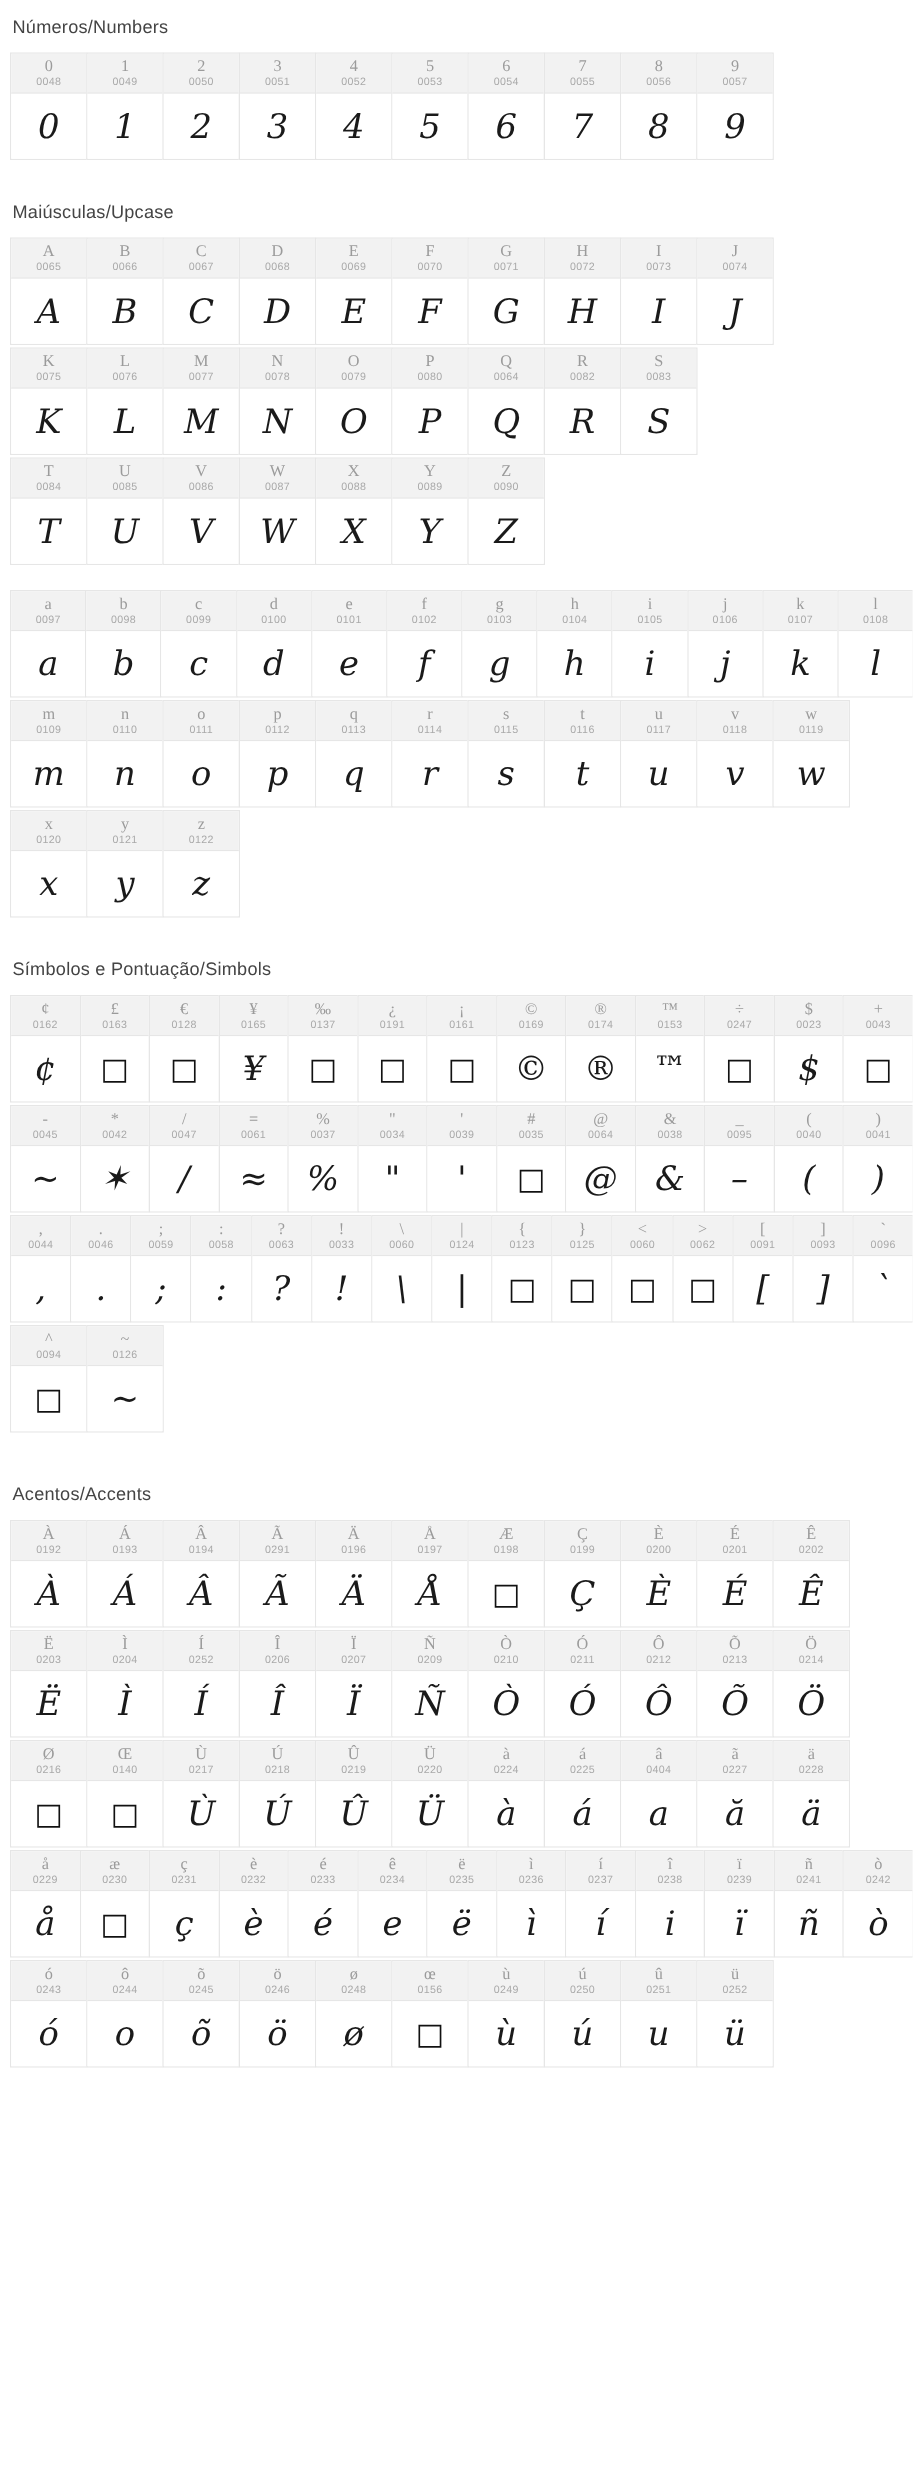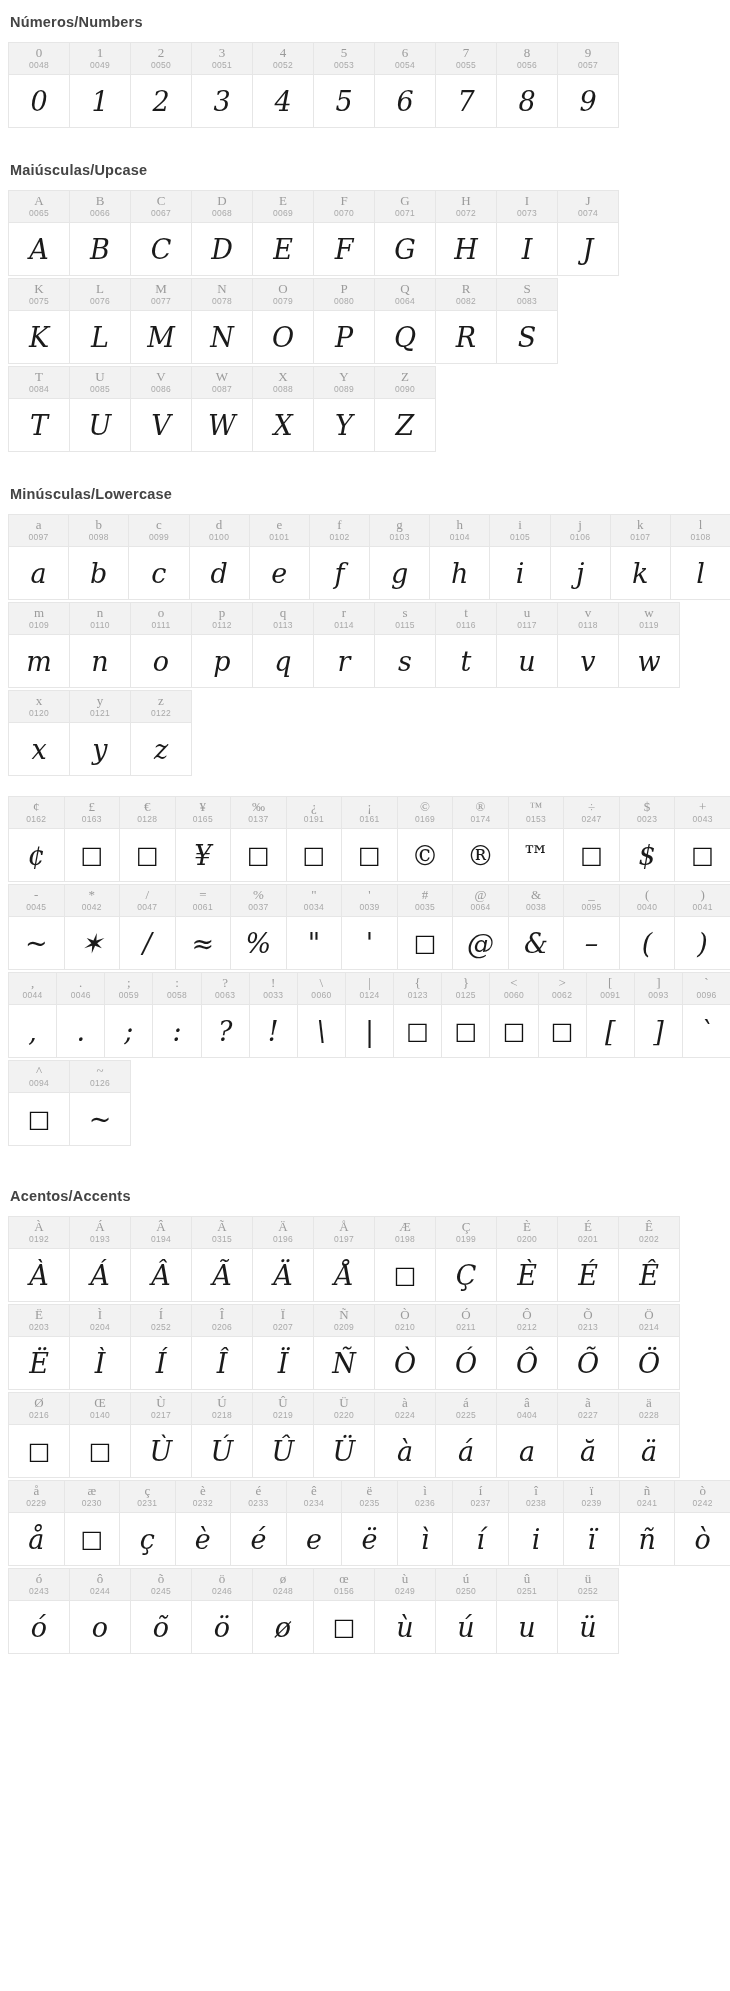--- a/index.html
+++ b/index.html
@@ -16,21 +16,21 @@
     width: 730px;
     box-sizing: border-box;
     padding: 0 0 30px 0;
   }
   .section {
     margin: 0 0 0 0;
   }
   .section-title {
     font-size: 14.5px;
     color: #444444;
-    font-weight: bold;
+    font-weight: normal;
     padding: 14px 13px 12px 10px;
     letter-spacing: 0.2px;
   }
   .rows {
     padding-left: 8px;
   }
   .glyph-row {
     display: flex;
     flex-wrap: nowrap;
     margin: 0 0 2px 0;
@@ -432,21 +432,20 @@
               </div>
               <div class="cell-body">
                 <span>Z</span>
               </div>
             </div>
           </div>
         </div>
       </div>
       <div class="spacer"></div>
       <div class="section">
-        <div class="section-title">Minúsculas/Lowercase</div>
         <div class="rows">
           <div class="glyph-row">
             <div class="cell">
               <div class="cell-head">
                 <div class="cell-char">a</div>
                 <div class="cell-code">0097</div>
               </div>
               <div class="cell-body">
                 <span>a</span>
               </div>
@@ -678,20 +677,21 @@
               </div>
               <div class="cell-body">
                 <span>z</span>
               </div>
             </div>
           </div>
         </div>
       </div>
       <div class="spacer"></div>
       <div class="section">
+        <div class="section-title">Símbolos e Pontuação/Simbols</div>
         <div class="rows">
           <div class="glyph-row">
             <div class="cell">
               <div class="cell-head">
                 <div class="cell-char">¢</div>
                 <div class="cell-code">0162</div>
               </div>
               <div class="cell-body">
                 <span>¢</span>
               </div>
@@ -1111,21 +1111,21 @@
                 <div class="cell-char">Â</div>
                 <div class="cell-code">0194</div>
               </div>
               <div class="cell-body">
                 <span>Â</span>
               </div>
             </div>
             <div class="cell">
               <div class="cell-head">
                 <div class="cell-char">Ã</div>
-                <div class="cell-code">0315</div>
+                <div class="cell-code">0291</div>
               </div>
               <div class="cell-body">
                 <span>Ã</span>
               </div>
             </div>
             <div class="cell">
               <div class="cell-head">
                 <div class="cell-char">Ä</div>
                 <div class="cell-code">0196</div>
               </div>

